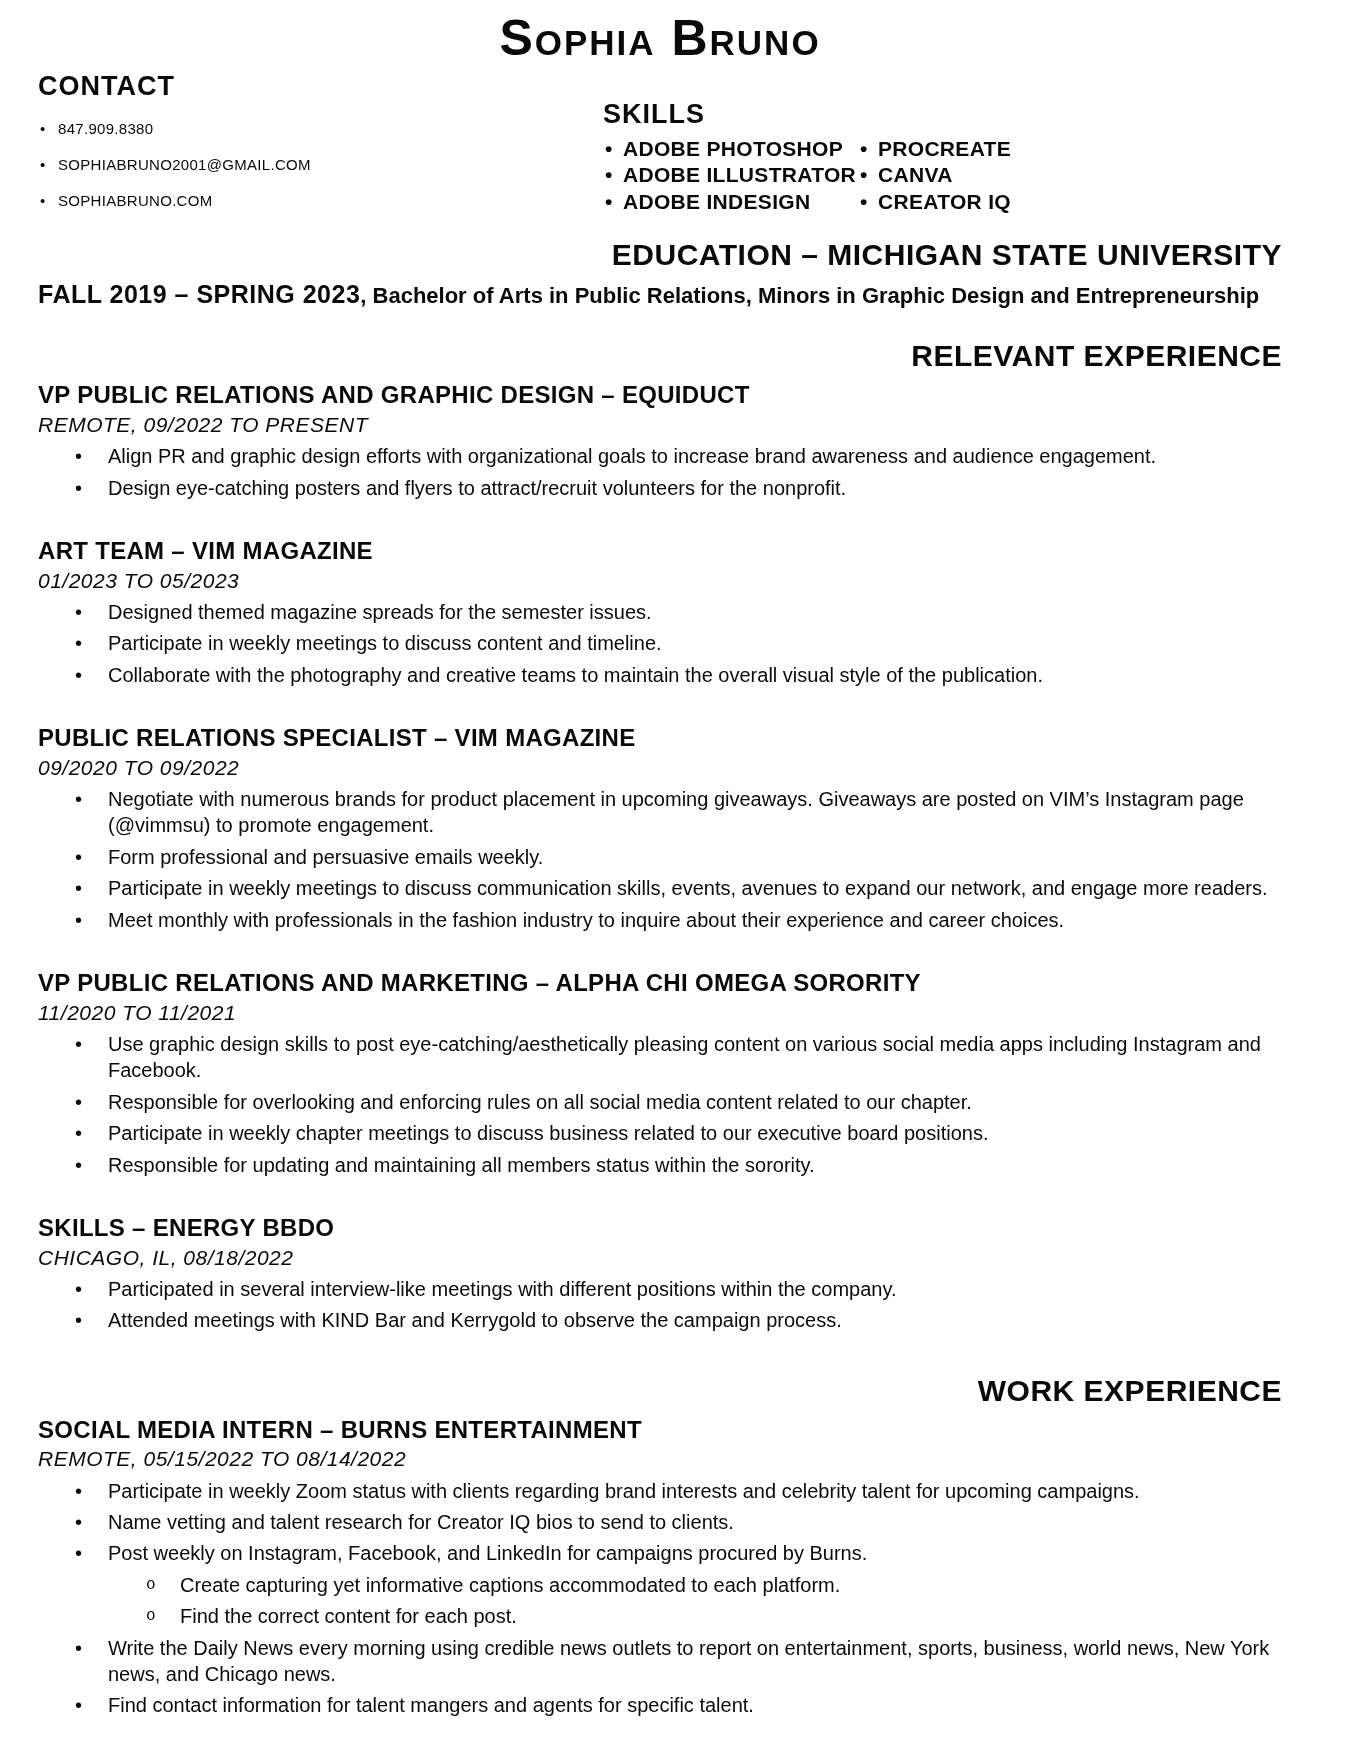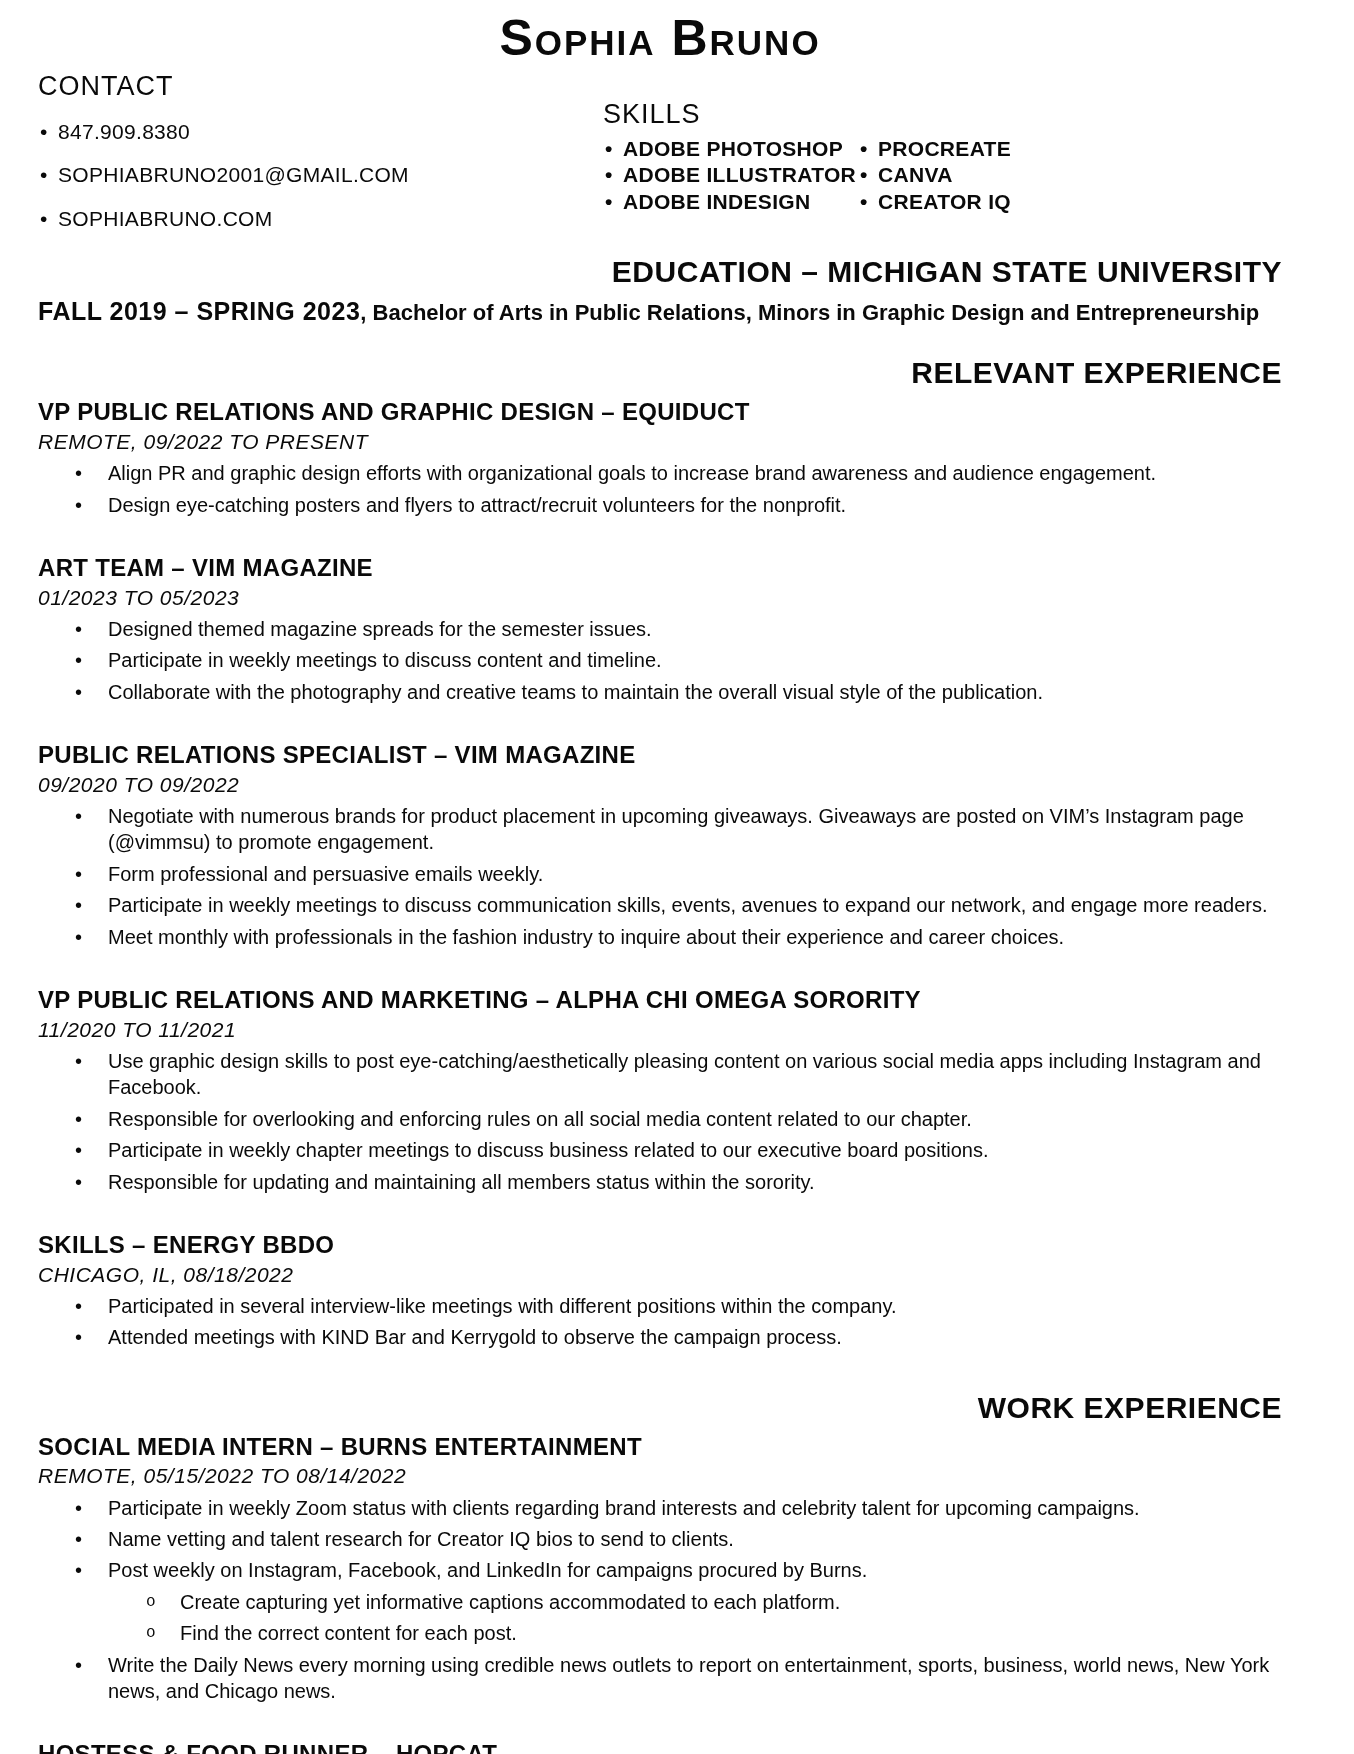--- a/index.html
+++ b/index.html
@@ -21,28 +21,28 @@
     line-height:1.05;
   }
 
   
   .top-row { display:flex; margin-top:6px; }
   .contact-col { width:565px; }
   .skills-col  { flex:1;margin-top:28px; }
 
   h2.block-title {
     font-size:27px;
-    font-weight:normal;
+    font-weight:bold;
     letter-spacing:1px;
     margin-bottom:6px;
   }
   .contact-list { list-style:none; }
   .contact-list li {
     position:relative;
-    font-size:21px;
+    font-size:15px;
     line-height:1.28;
     padding-left:20px;
     letter-spacing:0.3px;
     margin-top:17px;
   }
   .contact-list li::before { content:"•"; position:absolute; left:2px; }
 
   .skills-cols { display:flex; }
   .skills-list { list-style:none; }
   .skills-list.first { width:255px; }
@@ -199,20 +199,21 @@
     <section class="job">
       <h3 class="job-title">SOCIAL MEDIA INTERN – BURNS ENTERTAINMENT</h3>
       <div class="job-dates">REMOTE, 05/15/2022 TO 08/14/2022</div>
       <ul class="bullets">
         <li>Participate in weekly Zoom status with clients regarding brand interests and celebrity talent for upcoming campaigns.</li>
         <li>Name vetting and talent research for Creator IQ bios to send to clients.</li>
         <li>Post weekly on Instagram, Facebook, and LinkedIn for campaigns procured by Burns.</li>
         <li class="sub">Create capturing yet informative captions accommodated to each platform.</li>
         <li class="sub">Find the correct content for each post.</li>
         <li>Write the Daily News every morning using credible news outlets to report on entertainment, sports, business, world news, New York news, and Chicago news.</li>
+        <li>Find contact information for talent mangers and agents for specific talent.</li>
       </ul>
     </section>
 
     <section class="job">
       <h3 class="job-title">HOSTESS &amp; FOOD RUNNER – HOPCAT</h3>
 
     </section>
   </div>
 
 </div>

